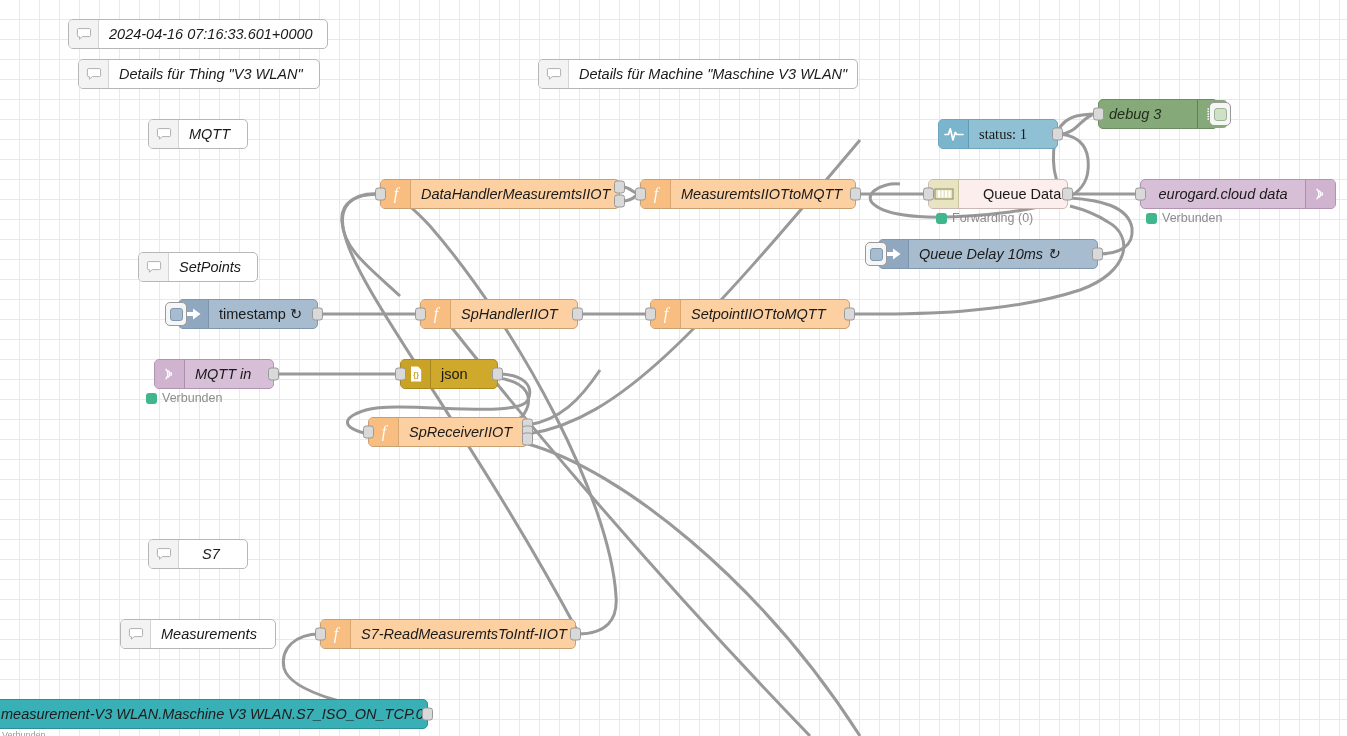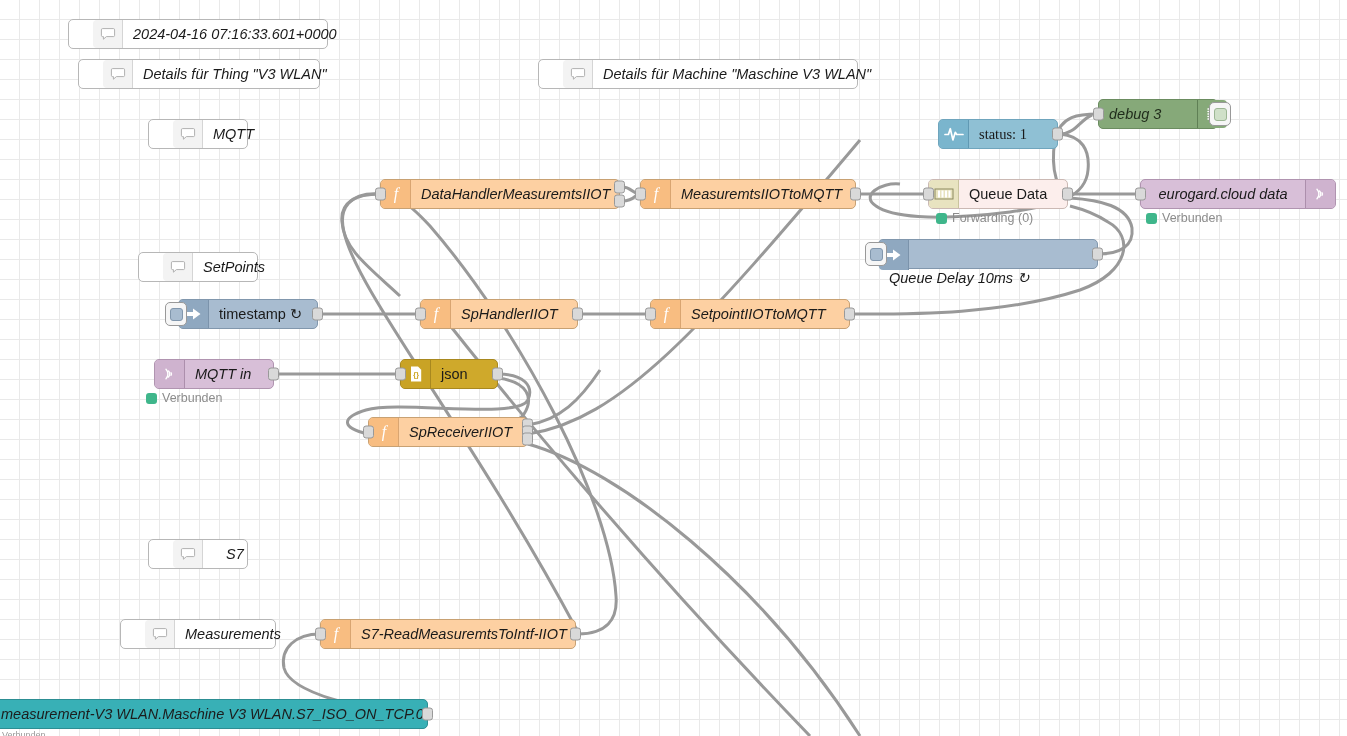--- a/index.html
+++ b/index.html
@@ -71,21 +71,21 @@
     top: 50%;
     transform: translateY(-50%);
   }
   .port.in  { left: -6px; }
   .port.out { right: -6px; }
   .port.o1 { top: 24%; transform: translateY(-50%); }
   .port.o2 { top: 50%; transform: translateY(-50%); }
   .port.o3 { top: 76%; transform: translateY(-50%); }
 
   
-  .n-comment  { background:#ffffff; border-color:#b7b7b7;padding-left:24px; }
+  .n-comment  { background:#ffffff; border-color:#b7b7b7; }
   .n-comment .icon-box { background:#f3f3f3; border-right-color:#d5d5d5; }
   .n-function { background:#fdd0a2; border-color:#c8a173; }
   .n-function .icon-box { background:#f8bd81; border-right-color:#d9a571; }
   .n-inject   { background:#a8bcd0; border-color:#8197ad; }
   .n-inject .icon-box { background:#8fa8c0; border-right-color:#7b93ab; }
   .n-status   { background:#8fc0d4; border-color:#6fa5bd;font-family:Liberation Serif, serif; }
   .n-status .icon-box { background:#7ab5cd; border-right-color:#6099b3; }
   .n-debug    { background:#86a979; border-color:#6b8c60;gap:26px; }
   .n-debug .icon-box.right { background:#86a979; border-left-color:#5f7f55; }
   .n-queue    { background:#fceeec; border-color:#cbb9b4; }
@@ -315,21 +315,21 @@
     <div class="icon-box">
       <svg class="gi" width="14" height="18" viewBox="0 0 14 18">
         <text x="7" y="14" font-family="'Liberation Serif', serif" font-size="16" font-style="italic" fill="#ffffff" text-anchor="middle">f</text>
       </svg>
     </div>
     <div class="label italic">MeasuremtsIIOTtoMQTT</div>
     <div class="port in"></div>
     <div class="port out"></div>
   </div>
 
-  <div class="node n-queue" style="left:928px; top:179px; width:140px;">
+  <div class="node n-queue" style="left:928px; top:179px; width:140px;gap:14px;">
     <div class="icon-box">
       <svg class="gi" width="20" height="14" viewBox="0 0 20 14">
         <rect x="1" y="2" width="18" height="10" fill="none" stroke="#8c8a5f" stroke-width="1"></rect>
         <g stroke="#ffffff" stroke-width="2">
           <line x1="5" y1="3.5" x2="5" y2="10.5"></line>
           <line x1="8.5" y1="3.5" x2="8.5" y2="10.5"></line>
           <line x1="12" y1="3.5" x2="12" y2="10.5"></line>
           <line x1="15.5" y1="3.5" x2="15.5" y2="10.5"></line>
         </g>
       </svg>
@@ -346,21 +346,21 @@
         <g fill="none" stroke="#ffffff" stroke-width="1.4" stroke-linecap="round">
           <path d="M4 3.2 A 7 7 0 0 1 4 12.8"></path>
           <path d="M6.5 5 A 4.4 4.4 0 0 1 6.5 11"></path>
           <path d="M9 6.8 A 1.9 1.9 0 0 1 9 9.2"></path>
         </g>
       </svg>
     </div>
     <div class="port in"></div>
   </div>
 
-  <div class="node n-inject" style="left:878px; top:239px; width:220px;flex-direction:column;">
+  <div class="node n-inject" style="left:878px; top:239px; width:220px;">
     <div class="icon-box">
       <svg class="gi" width="17" height="14" viewBox="0 0 17 14">
         <path d="M1 5h7V1.5L15.5 7 8 12.5V9H1z" fill="#ffffff"></path>
       </svg>
     </div>
     <div class="label italic">Queue Delay 10ms ↻</div>
     <div class="port out"></div>
     <div class="inject-btn">
       <div class="knob"></div>
     </div>

